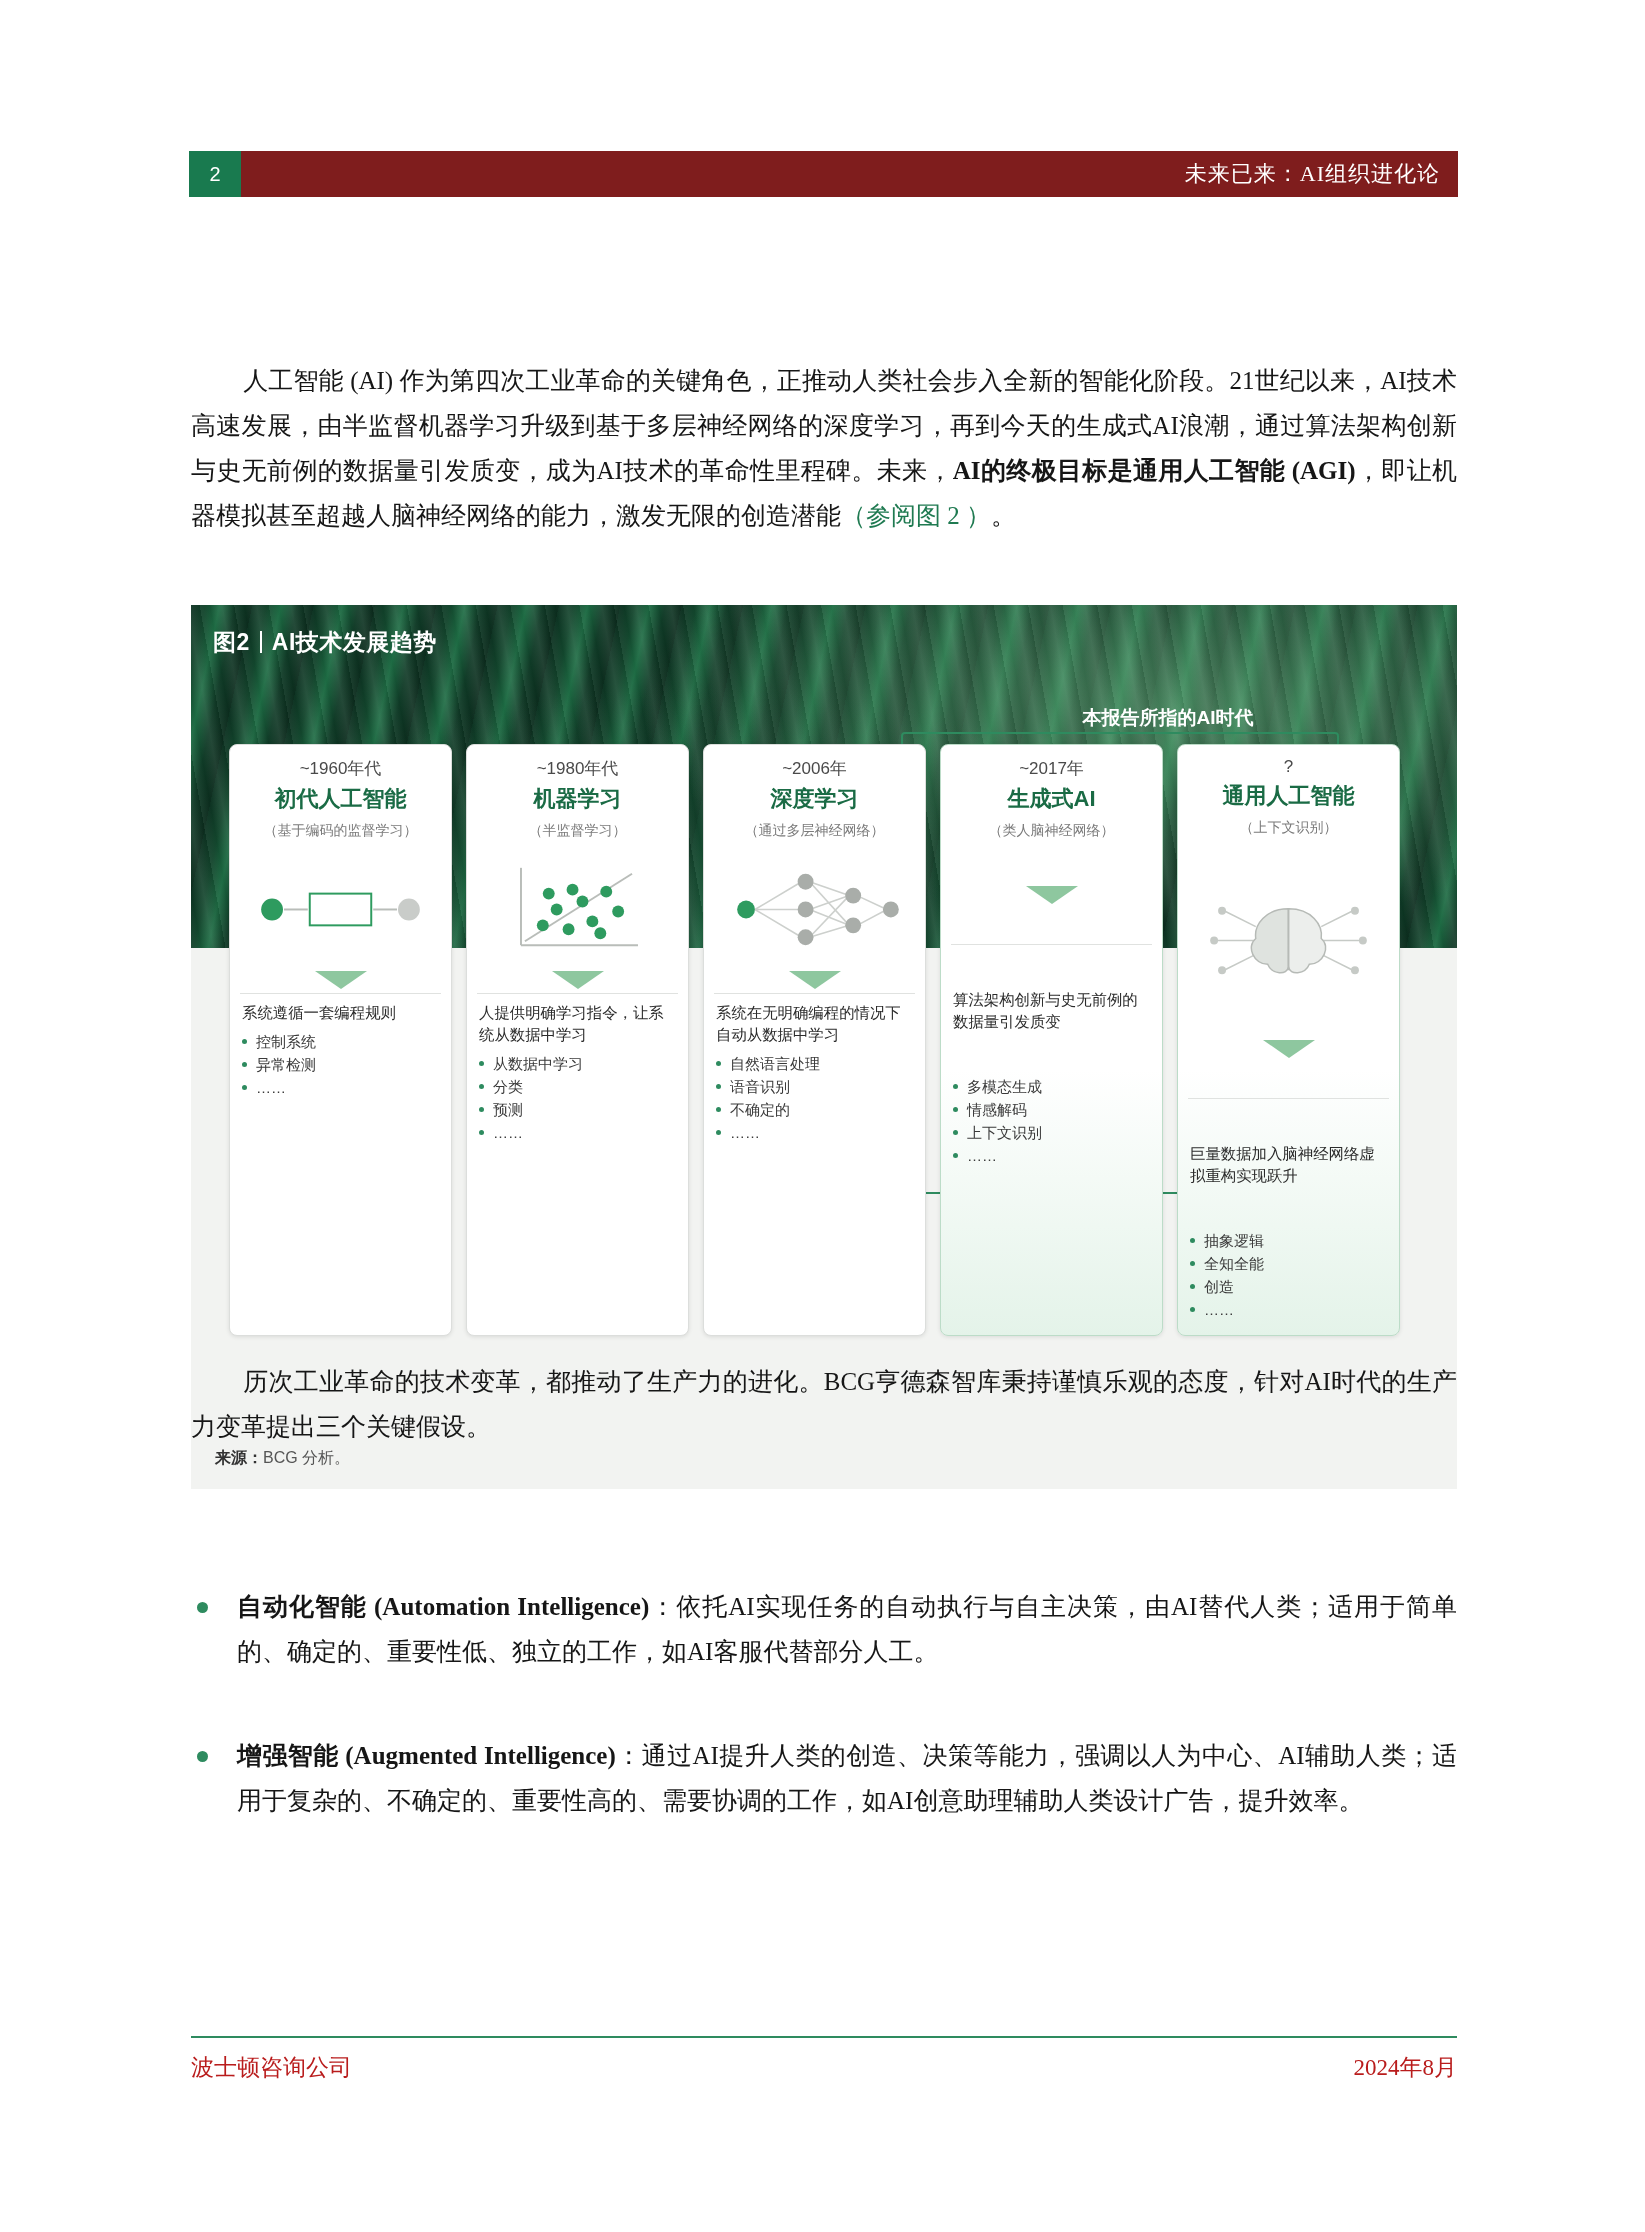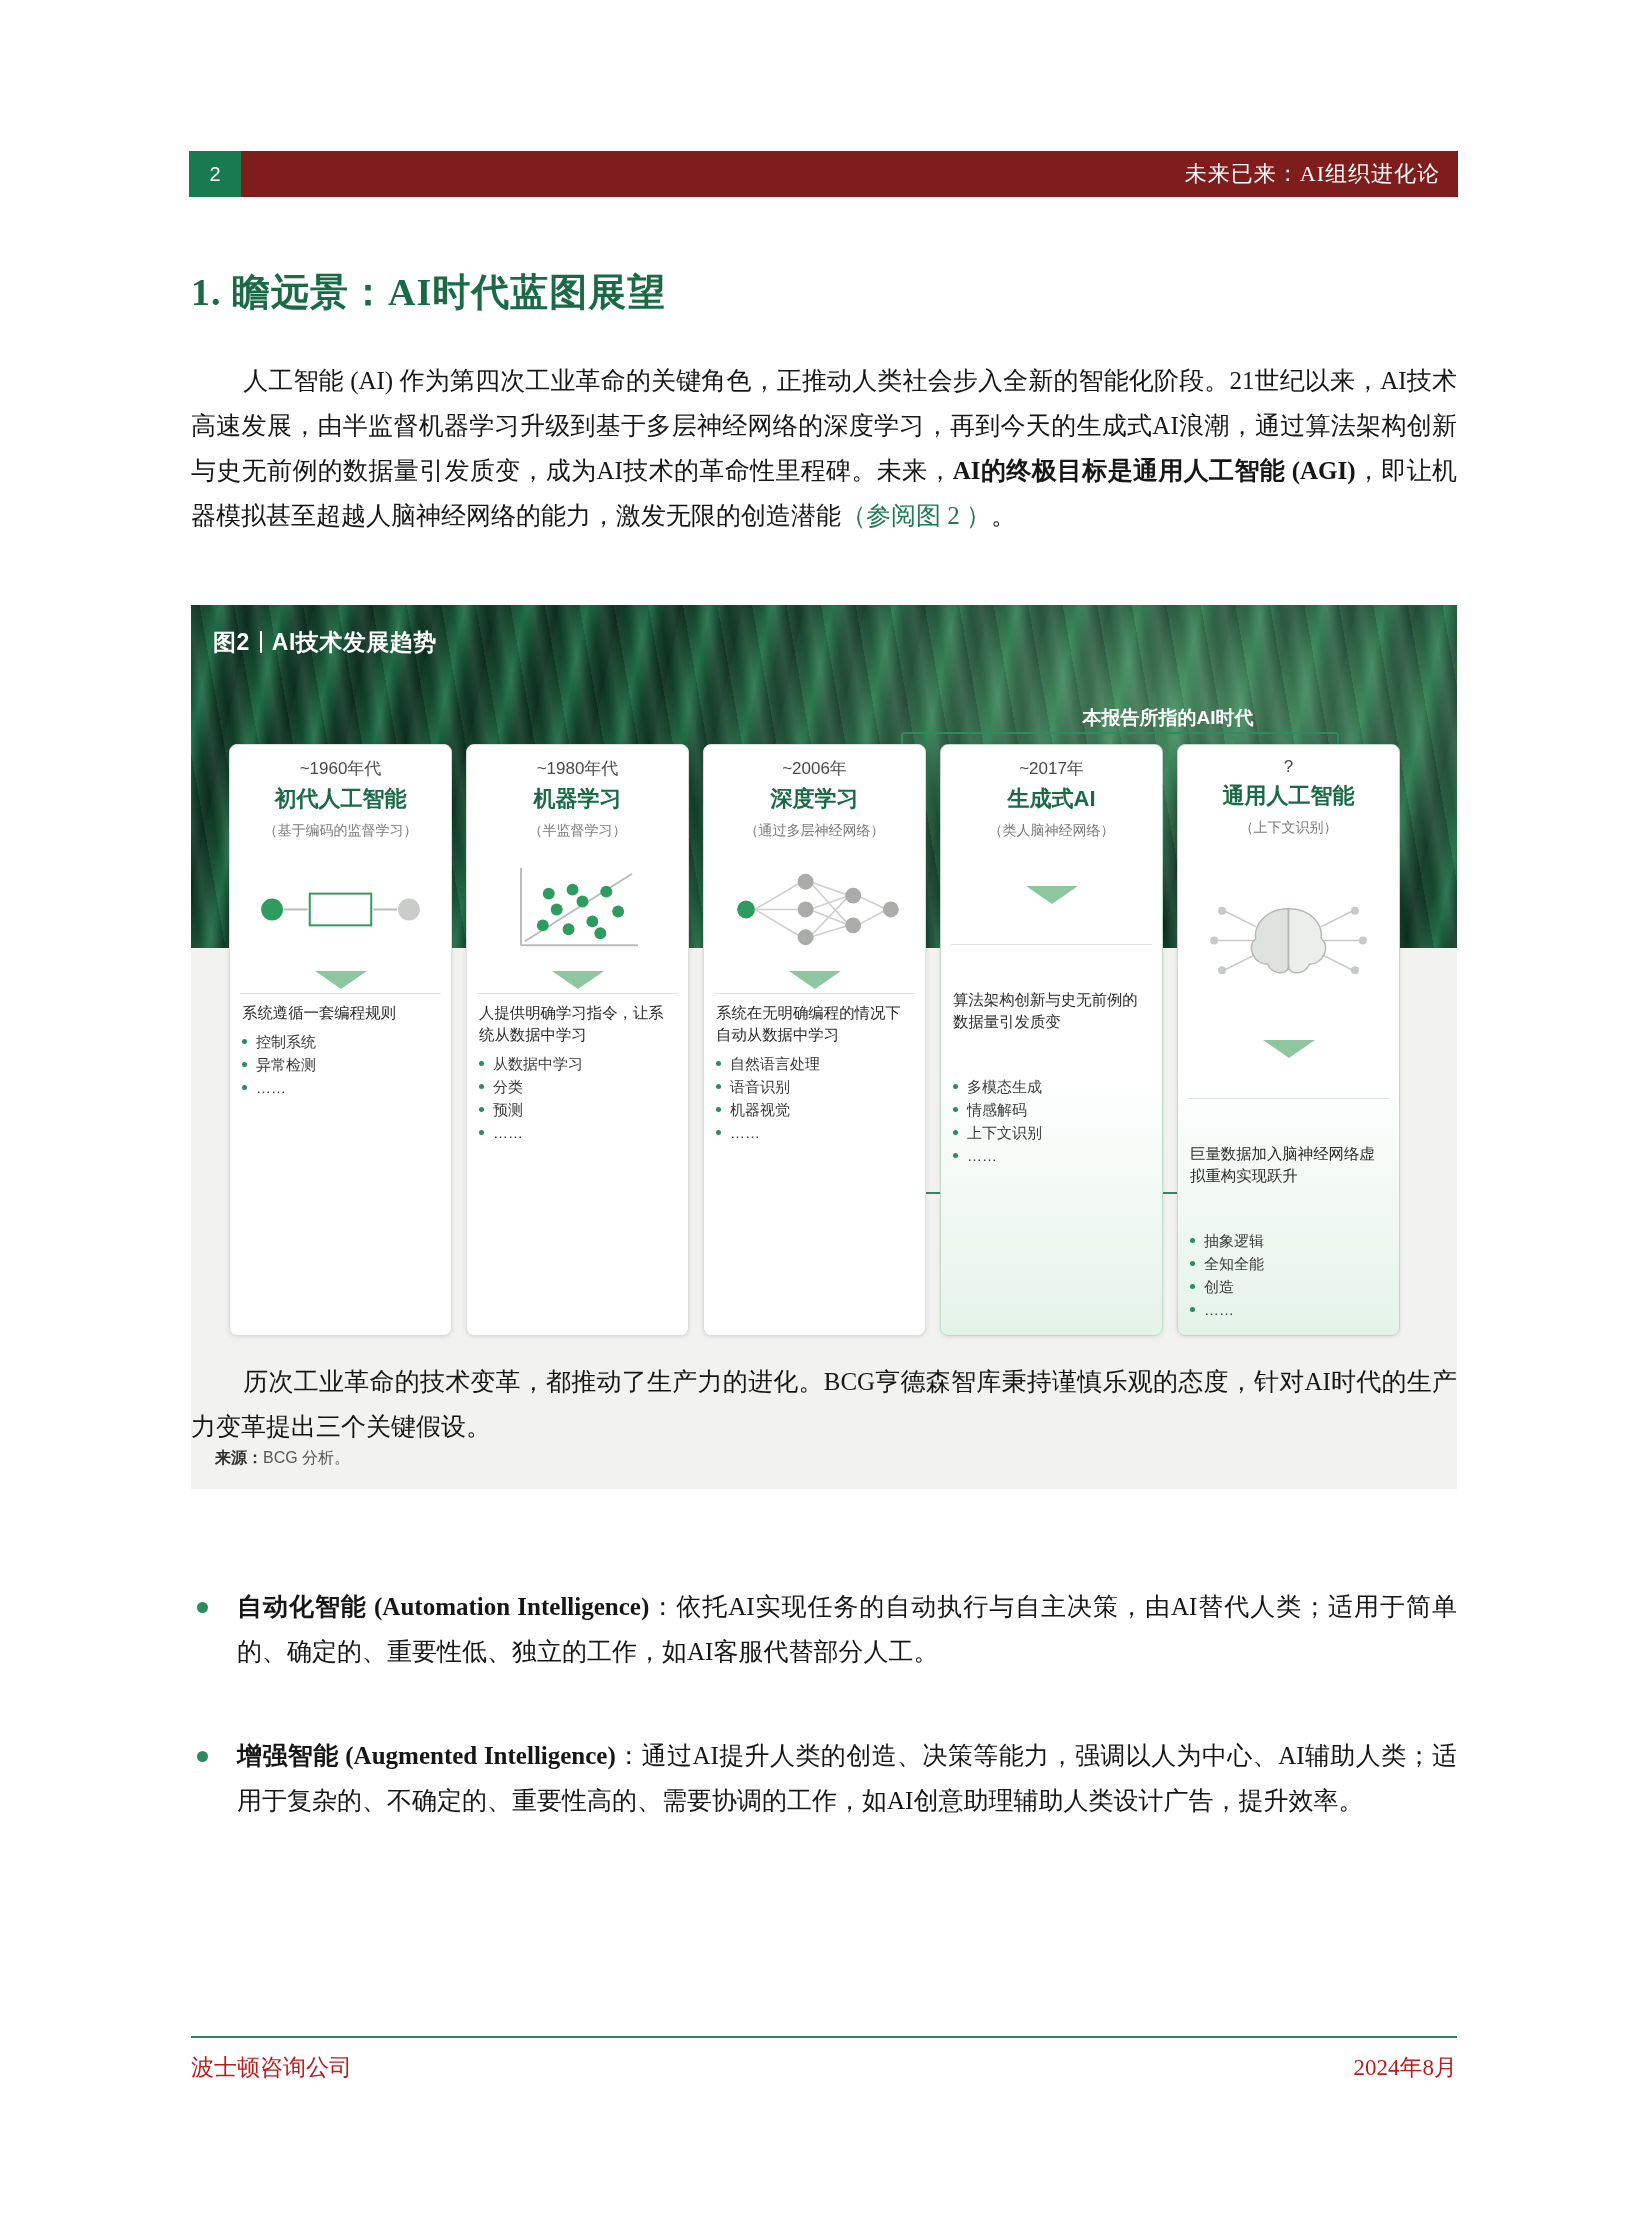--- a/index.html
+++ b/index.html
@@ -319,21 +319,20 @@
 
 <div class="page">
 
   <div class="header">
     <div class="header-num">2</div>
     <div class="header-bar">
       <span class="header-title">未来已来：AI组织进化论</span>
     </div>
   </div>
 
-  <div class="section-title">1. 瞻远景：AI时代蓝图展望</div>
 
   <div class="body-text" id="para1">
     <span class="indent"></span><span>人工智能 (AI) 作为第四次工业革命的关键角色，正推动人类社会步入全新的智能化阶段。21世纪以来，AI技术高速发展，由半监督机器学习升级到基于多层神经网络的深度学习，再到今天的生成式AI浪潮，通过算法架构创新与史无前例的数据量引发质变，成为AI技术的革命性里程碑。未来，</span><span class="b">AI的终极目标是通用人工智能 (AGI)</span><span>，即让机器模拟甚至超越人脑神经网络的能力，激发无限的创造潜能</span><span class="green-note">（参阅图 2 ）</span><span>。</span>
   </div>
 
   <div class="exhibit">
     <div class="exhibit-top"></div>
 
     <div class="exhibit-label">
       <span>图2</span><span class="bar"></span><span>AI技术发展趋势</span>
@@ -436,21 +435,21 @@
               <circle cx="182" cy="62" r="8"></circle>
             </g>
           </svg>
         </div>
         <div class="arrow-down"></div>
         <div class="card-divider"></div>
         <div class="card-desc">系统在无明确编程的情况下自动从数据中学习</div>
         <ul class="card-list">
           <li>自然语言处理</li>
           <li>语音识别</li>
-          <li>机器视觉</li>
+          <li>不确定的</li>
           <li>……</li>
         </ul>
       </div>
 
       <div class="card highlight">
         <div class="card-head">
           <div class="card-year">~2017年</div>
           <div class="card-title">生成式AI</div>
           <div class="card-sub">（类人脑神经网络）</div>
         </div>

